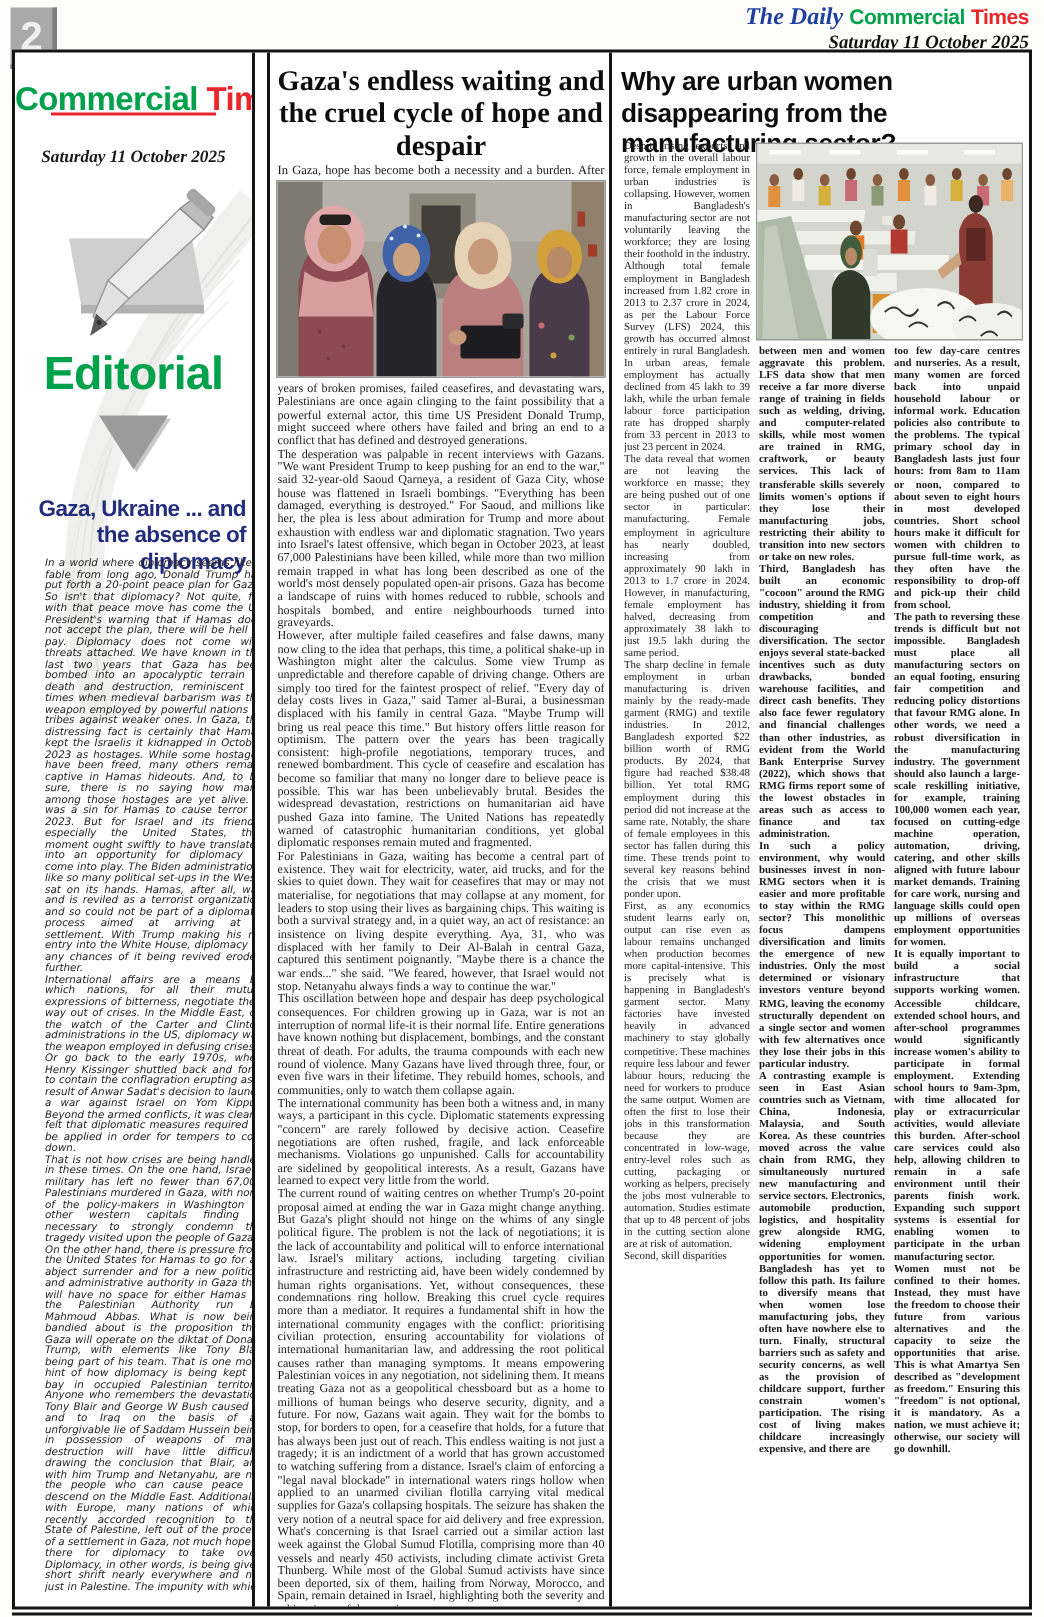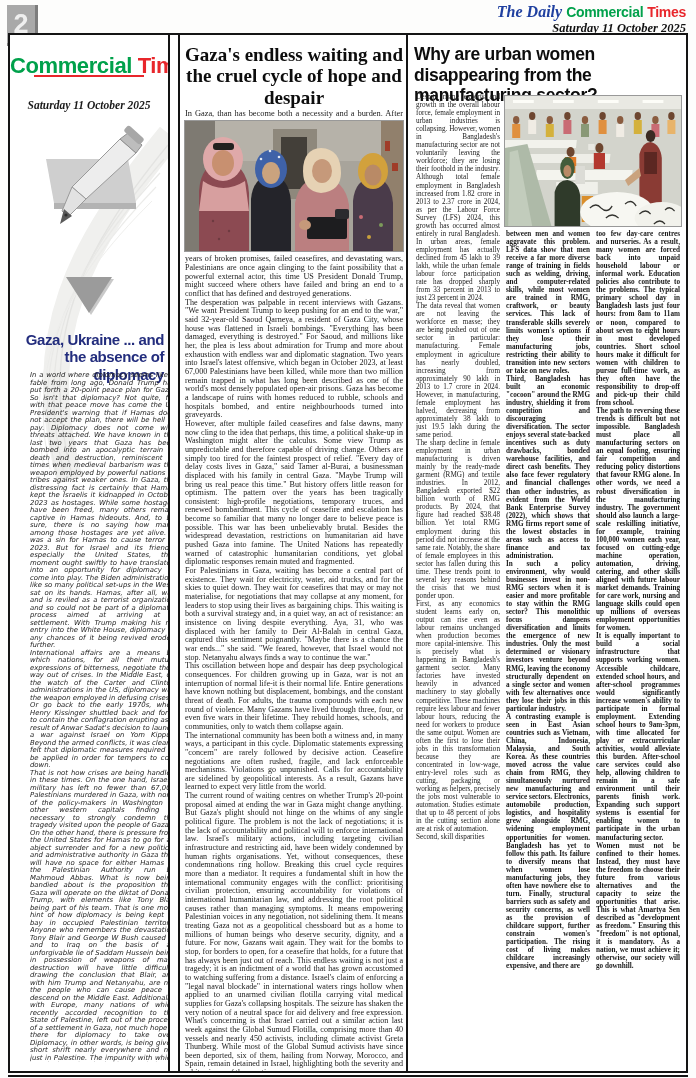--- a/index.html
+++ b/index.html
@@ -82,34 +82,35 @@
         <g>
           <polygon points="96,14 112,28 62,74 48,62" fill="#ededed" stroke="#9a9a9a" stroke-width="1"></polygon>
           <polygon points="96,14 112,28 118,20 104,8" fill="#bdbdbd" stroke="#8f8f8f" stroke-width="1"></polygon>
           <rect x="99" y="6" width="22" height="8" rx="3" transform="rotate(42 110 10)" fill="#a7a7a7"></rect>
           <polygon points="48,62 62,74 44,92 38,86" fill="#e2e2e2" stroke="#9a9a9a" stroke-width="1"></polygon>
           <polygon points="40,84 48,91 36,99" fill="#5a5a5a"></polygon>
           <circle cx="42" cy="90" r="1.6" fill="#2e2e2e"></circle>
         </g>
       </svg>
 
+      <div class="editorial-word">Editorial</div>
       <div class="sb-triangle"></div>
       <div class="sb-title">Gaza, Ukraine ... and the absence of diplomacy</div>
       <div class="sb-body">In a world where diplomacy seems like a fable from long ago, Donald Trump has put forth a 20-point peace plan for Gaza. So isn't that diplomacy? Not quite, for with that peace move has come the US President's warning that if Hamas does not accept the plan, there will be hell to pay. Diplomacy does not come with threats attached. We have known in the last two years that Gaza has been bombed into an apocalyptic terrain of death and destruction, reminiscent of times when medieval barbarism was the weapon employed by powerful nations or tribes against weaker ones. In Gaza, the distressing fact is certainly that Hamas kept the Israelis it kidnapped in October 2023 as hostages. While some hostages have been freed, many others remain captive in Hamas hideouts. And, to be sure, there is no saying how many among those hostages are yet alive. It was a sin for Hamas to cause terror in 2023. But for Israel and its friends, especially the United States, that moment ought swiftly to have translated into an opportunity for diplomacy to come into play. The Biden administration, like so many political set-ups in the West, sat on its hands. Hamas, after all, was and is reviled as a terrorist organization and so could not be part of a diplomatic process aimed at arriving at a settlement. With Trump making his re-entry into the White House, diplomacy or any chances of it being revived eroded further.
 International affairs are a means by which nations, for all their mutual expressions of bitterness, negotiate their way out of crises. In the Middle East, on the watch of the Carter and Clinton administrations in the US, diplomacy was the weapon employed in defusing crises.
 Or go back to the early 1970s, when Henry Kissinger shuttled back and forth to contain the conflagration erupting as a result of Anwar Sadat's decision to launch a war against Israel on Yom Kippur. Beyond the armed conflicts, it was clearly felt that diplomatic measures required to be applied in order for tempers to cool down.
 That is not how crises are being handled in these times. On the one hand, Israel's military has left no fewer than 67,000 Palestinians murdered in Gaza, with none of the policy-makers in Washington or other western capitals finding it necessary to strongly condemn the tragedy visited upon the people of Gaza.
 On the other hand, there is pressure from the United States for Hamas to go for an abject surrender and for a new political and administrative authority in Gaza that will have no space for either Hamas or the Palestinian Authority run by Mahmoud Abbas. What is now being bandied about is the proposition that Gaza will operate on the diktat of Donald Trump, with elements like Tony Blair being part of his team. That is one more hint of how diplomacy is being kept at bay in occupied Palestinian territory. Anyone who remembers the devastation Tony Blair and George W Bush caused in and to Iraq on the basis of an unforgivable lie of Saddam Hussein being in possession of weapons of mass destruction will have little difficulty drawing the conclusion that Blair, and with him Trump and Netanyahu, are not the people who can cause peace to descend on the Middle East. Additionally, with Europe, many nations of which recently accorded recognition to the State of Palestine, left out of the process of a settlement in Gaza, not much hope is there for diplomacy to take over. Diplomacy, in other words, is being given short shrift nearly everywhere and not just in Palestine. The impunity with which Israel has bombed the capitals of sovereign states in the Middle East and has carried out innumerable assassinations of leading Palestinian and Iranian figures throws up the stark lesson that diplomacy may have passed into its death throes. When the Trump administration pulls out of the Iran nuclear deal and goes into the disturbing business of showering the globe with tariffs of a multitudinous kind, the absence of diplomacy is revealed in stark terms.</div>
     </div>
   </div>
   <div class="divider-a"></div>
 
   <div class="mid">
     <div class="mid-headline">Gaza's endless waiting and the cruel cycle of hope and despair</div>
-    <div class="mid-standfirst">In Gaza, than has become both a necessity and a burden. After</div>
+    <div class="mid-standfirst">In Gaza, hope has become both a necessity and a burden. After</div>
     <svg class="mid-photo" viewBox="0 0 218 130" preserveAspectRatio="none">
       <rect width="218" height="130" fill="#a8a49b"></rect>
       <rect x="0" y="0" width="218" height="40" fill="#b6b2a9"></rect>
       <rect x="88" y="8" width="44" height="70" fill="#8e887c"></rect>
       <rect x="96" y="16" width="26" height="52" fill="#433f39"></rect>
       <rect x="196" y="0" width="22" height="130" fill="#91806c"></rect>
       <rect x="200" y="20" width="5" height="10" fill="#a03c28"></rect>
       <rect x="207" y="42" width="6" height="8" fill="#a03c28"></rect>
       <rect x="0" y="0" width="30" height="130" fill="#7e7a72"></rect>
 

